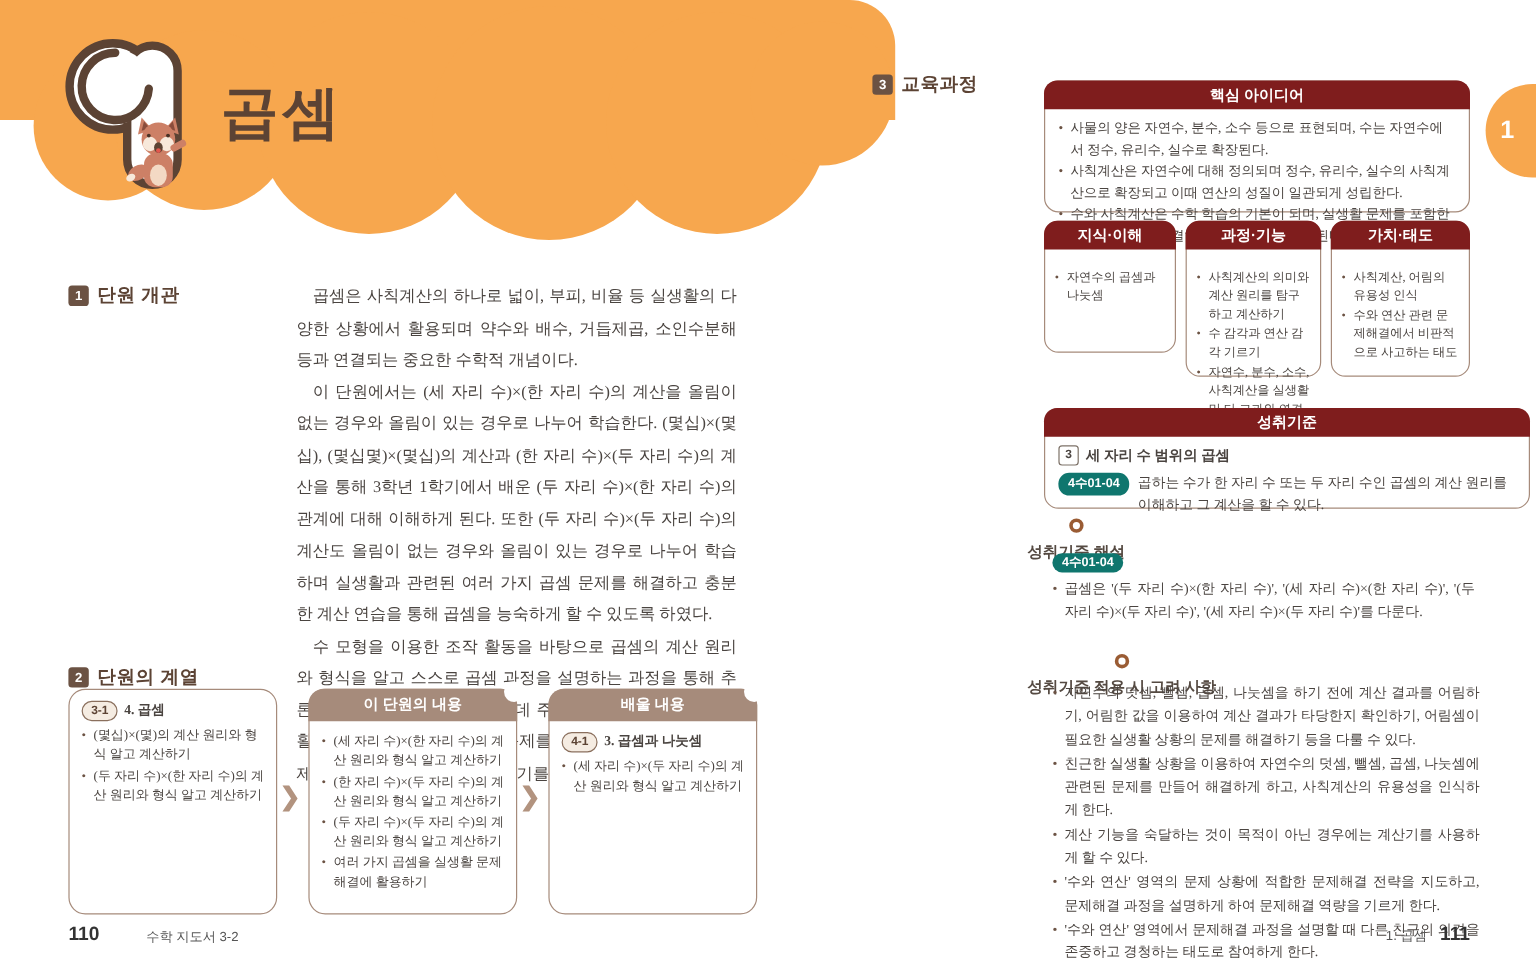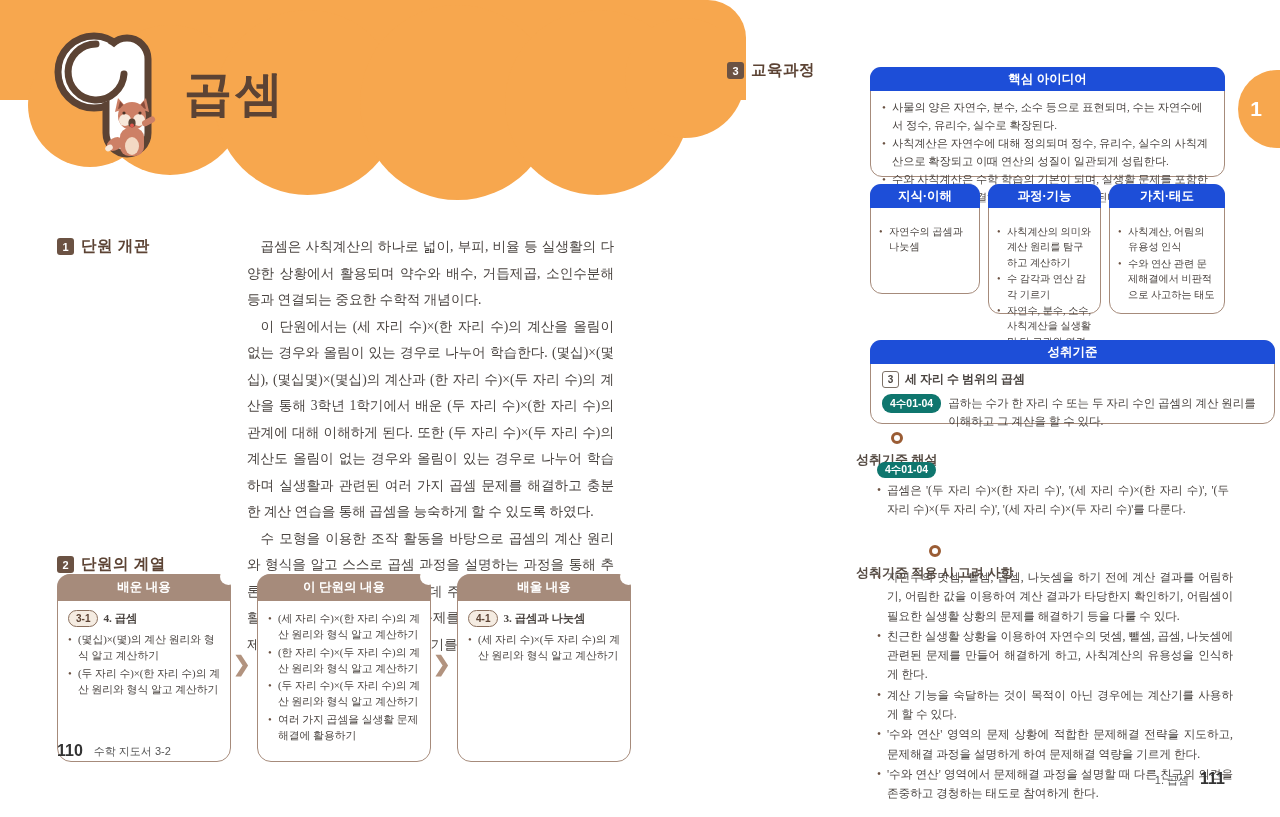--- a/index.html
+++ b/index.html
@@ -73,21 +73,21 @@
   .badge-row{display:flex;align-items:center;gap:5px;margin-bottom:4px;}
   .badge-title{font-weight:bold;font-size:11.3px;color:#4a4440;}
   ul.blist{margin:0;padding:0;list-style:none;}
   ul.blist li{position:relative;padding-left:10px;margin-bottom:1px;}
   ul.blist li::before{content:"•";position:absolute;left:0;color:#6b5243;}
   .seq-arrow{font-size:21px;font-weight:bold;color:#B2937F;}
 
   
   .curr-box{background:#fff;border:1.5px solid #A68B7B;border-radius:12px;box-sizing:border-box;}
   .curr-head{
-    height:24px;margin:-1px -1px 0 -1px;background:#1d4ed8;border-radius:11px 11px 0 0;
+    height:24px;margin:-1px -1px 0 -1px;background:#7f1d1d;border-radius:11px 11px 0 0;
     color:#fff;font-size:12.5px;font-weight:bold;
     display:flex;align-items:center;justify-content:center;
   }
   .curr-body{
     padding:8px 11px 0 11px;font-family:"Liberation Serif",serif;
     font-size:11.2px;line-height:17.5px;color:#4a4440;
   }
   .dim-body{font-size:10.2px;line-height:15.4px;padding:16px 7px 0 8px;}
   .dim-body li{margin-bottom:2px;}
 
@@ -110,24 +110,24 @@
   .ring-head{display:flex;align-items:center;gap:7px;flex-direction:column;}
   .ring{width:6px;height:6px;border:3px solid #9A5C34;border-radius:50%;flex:0 0 auto;}
   .ring-label{font-size:13px;font-weight:bold;color:#554a42;}
   .r-bullets{
     font-family:"Liberation Serif",serif;font-size:11.6px;line-height:19.3px;
     color:#4a4440;text-align:justify;
   }
   .r-bullets li{margin-bottom:1px;}
 
   
-  .footer-left{left:57px;top:742px;display:flex;align-items:center;gap:11px;}
+  .footer-left{left:57px;top:770px;display:flex;align-items:flex-end;gap:11px;}
   .footer-right{left:960px;top:770px;width:265px;display:flex;align-items:baseline;gap:11px;justify-content:flex-end;}
   .pg-num{font-size:16px;font-weight:bold;color:#333;}
-  .pg-label{font-size:11px;color:#555;}
+  .pg-label{font-size:11px;color:#555;margin-left:28px;}
 </style>
 </head>
 <body>
 
 <div>
   <div class="cloud-part cloud-rect"></div>
   <div class="cloud-part cl c1"></div>
   <div class="cloud-part cl c2"></div>
   <div class="cloud-part cl c3"></div>
   <div class="cloud-part cl c4"></div>
@@ -175,21 +175,20 @@
   <p>이 단원에서는 (세 자리 수)×(한 자리 수)의 계산을 올림이 없는 경우와 올림이 있는 경우로 나누어 학습한다. (몇십)×(몇십), (몇십몇)×(몇십)의 계산과 (한 자리 수)×(두 자리 수)의 계산을 통해 3학년 1학기에서 배운 (두 자리 수)×(한 자리 수)의 관계에 대해 이해하게 된다. 또한 (두 자리 수)×(두 자리 수)의 계산도 올림이 없는 경우와 올림이 있는 경우로 나누어 학습하며 실생활과 관련된 여러 가지 곱셈 문제를 해결하고 충분한 계산 연습을 통해 곱셈을 능숙하게 할 수 있도록 하였다.</p>
   <p>수 모형을 이용한 조작 활동을 바탕으로 곱셈의 계산 원리와 형식을 알고 스스로 곱셈 과정을 설명하는 과정을 통해 추론과 의사소통 능력을 기르는 데 주안점을 두었다. 또한 실생활과 관련된 여러 가지 곱셈 문제를 해결하는 과정을 통해 문제해결, 연결, 정보처리 능력을 기를 수 있도록 하였다.</p>
 </div>
 
 <div class="abs sec-head" style="left:57px;top:554px;">
   <span class="badge-num">2</span>
   <span class="sec-label">단원의 계열</span>
 </div>
 
 <div class="abs seq-box" style="left:57px;top:574px;">
-  <div class="seq-head">배운 내용</div>
   <div class="seq-body">
     <div class="badge-row">
       <span class="pill-badge">3-1</span>
       <span class="badge-title">4. 곱셈</span>
     </div>
     <ul class="blist">
       <li>(몇십)×(몇)의 계산 원리와 형식 알고 계산하기</li>
       <li>(두 자리 수)×(한 자리 수)의 계산 원리와 형식 알고 계산하기</li>
     </ul>
   </div>

